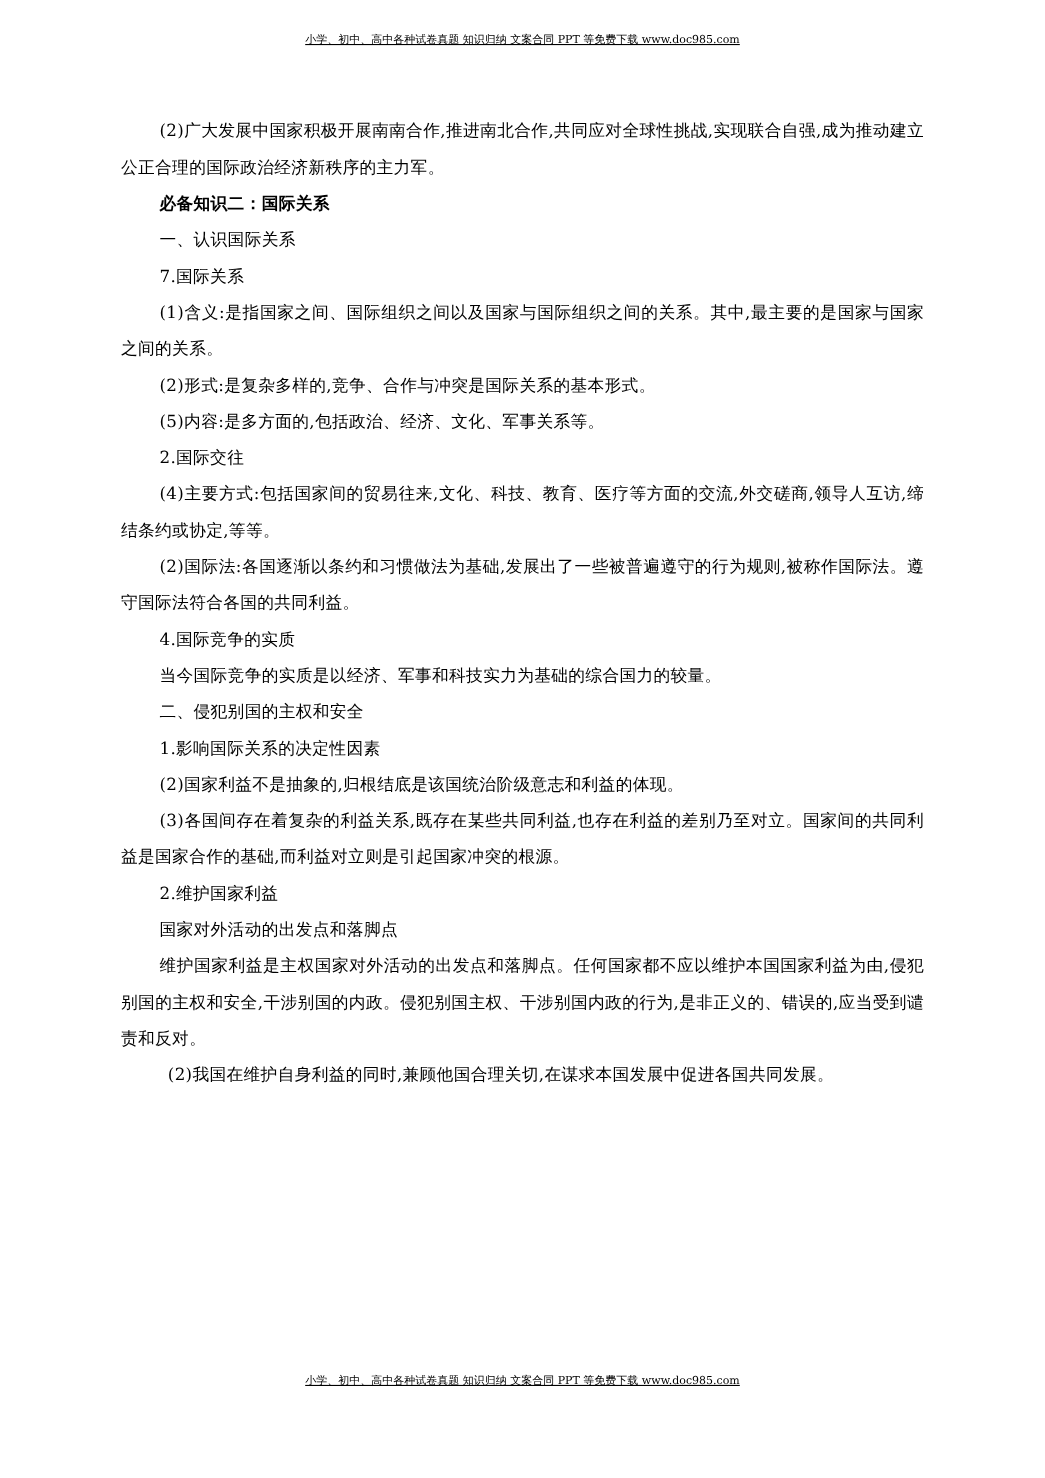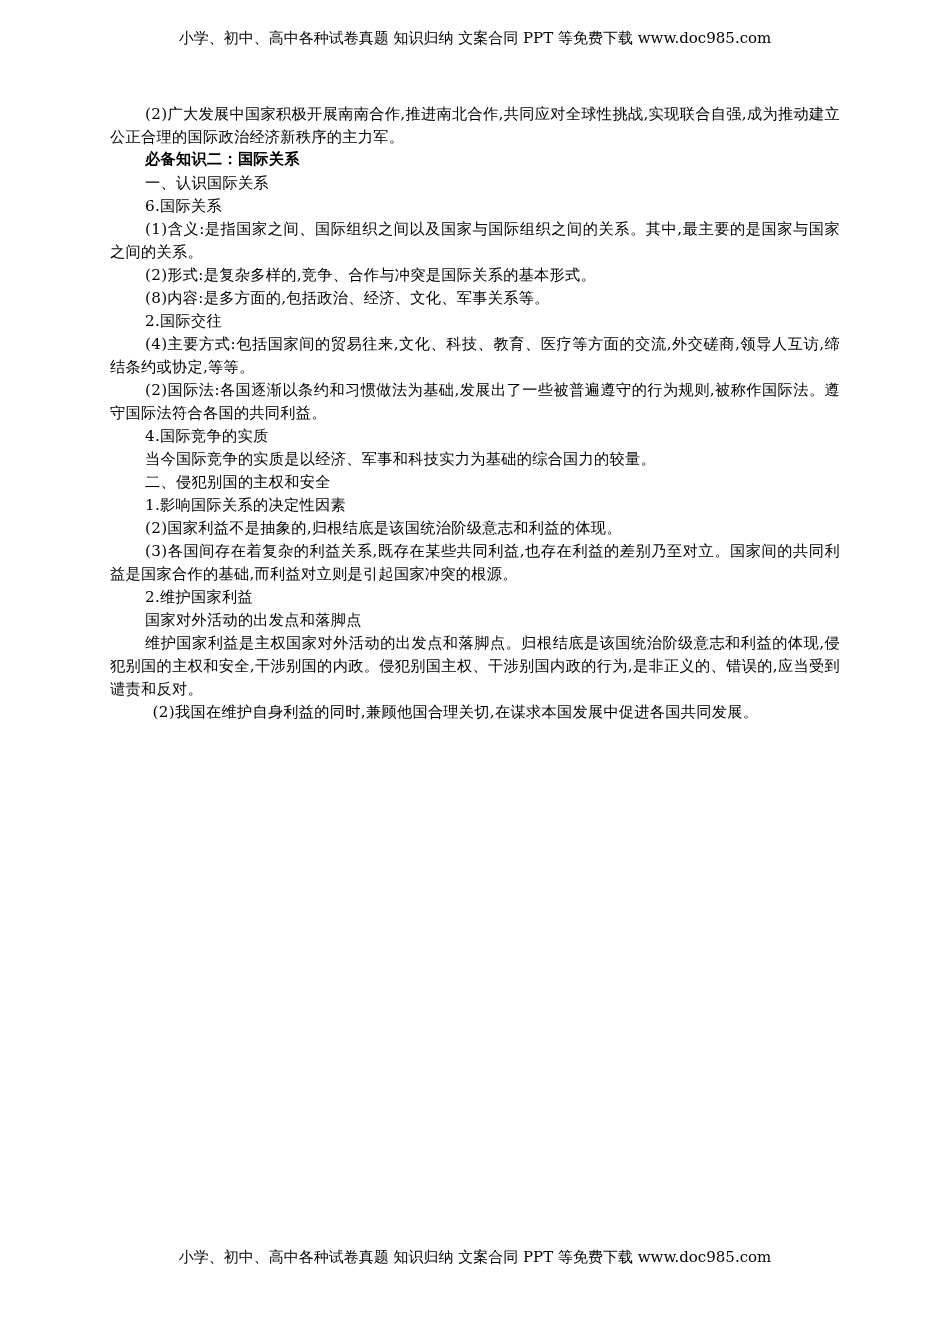--- a/index.html
+++ b/index.html
@@ -1,48 +1,48 @@
 <!DOCTYPE html>
 <html><head>
   <meta charset="utf-8">
   <style>
     html, body { margin: 0; padding: 0; background: #ffffff; }
     body { width: 950px; height: 1344px; position: relative; overflow: hidden;
       font-family: "DejaVu Serif", "Liberation Serif", serif; color: #000; }
     .header, .footer { position: absolute; left: 0; width: 950px; text-align: center;
-      font-size: 15px; letter-spacing: 0px; }
+      font-size: 10px; letter-spacing: 0px; text-decoration: underline; }
     .header { top: 29px; }
     .footer { top: 1248px; }
     .content { position: absolute; left: 110px; top: 103px; width: 730px; }
-    .p { font-size: 15.2px; line-height: 23px; text-align: justify; text-indent: 2.3em;
+    .p { font-size: 15.2px; line-height: 33px; text-align: justify; text-indent: 2.3em;
       margin: 0; letter-spacing: 0.3px; }
-    .p.bold { font-weight: bold; font-family: Liberation Mono, monospace; }
+    .p.bold { font-weight: bold; }
     .p.extra { text-indent: 2.8em; }
   </style>
 </head>
 <body>
 
 <div class="header">小学、初中、高中各种试卷真题 知识归纳 文案合同 PPT 等免费下载   www.doc985.com</div>
 
 <div class="content">
   <p class="p">(2)广大发展中国家积极开展南南合作,推进南北合作,共同应对全球性挑战,实现联合自强,成为推动建立公正合理的国际政治经济新秩序的主力军。</p>
   <p class="p bold">必备知识二：国际关系</p>
   <p class="p">一、认识国际关系</p>
-  <p class="p">6.国际关系</p>
+  <p class="p">7.国际关系</p>
   <p class="p">(1)含义:是指国家之间、国际组织之间以及国家与国际组织之间的关系。其中,最主要的是国家与国家之间的关系。</p>
   <p class="p">(2)形式:是复杂多样的,竞争、合作与冲突是国际关系的基本形式。</p>
-  <p class="p">(8)内容:是多方面的,包括政治、经济、文化、军事关系等。</p>
+  <p class="p">(5)内容:是多方面的,包括政治、经济、文化、军事关系等。</p>
   <p class="p">2.国际交往</p>
   <p class="p">(4)主要方式:包括国家间的贸易往来,文化、科技、教育、医疗等方面的交流,外交磋商,领导人互访,缔结条约或协定,等等。</p>
   <p class="p">(2)国际法:各国逐渐以条约和习惯做法为基础,发展出了一些被普遍遵守的行为规则,被称作国际法。遵守国际法符合各国的共同利益。</p>
   <p class="p">4.国际竞争的实质</p>
   <p class="p">当今国际竞争的实质是以经济、军事和科技实力为基础的综合国力的较量。</p>
   <p class="p">二、侵犯别国的主权和安全</p>
   <p class="p">1.影响国际关系的决定性因素</p>
   <p class="p">(2)国家利益不是抽象的,归根结底是该国统治阶级意志和利益的体现。</p>
   <p class="p">(3)各国间存在着复杂的利益关系,既存在某些共同利益,也存在利益的差别乃至对立。国家间的共同利益是国家合作的基础,而利益对立则是引起国家冲突的根源。</p>
   <p class="p">2.维护国家利益</p>
   <p class="p">国家对外活动的出发点和落脚点</p>
-  <p class="p">维护国家利益是主权国家对外活动的出发点和落脚点。归根结底是该国统治阶级意志和利益的体现,侵犯别国的主权和安全,干涉别国的内政。侵犯别国主权、干涉别国内政的行为,是非正义的、错误的,应当受到谴责和反对。</p>
+  <p class="p">维护国家利益是主权国家对外活动的出发点和落脚点。任何国家都不应以维护本国国家利益为由,侵犯别国的主权和安全,干涉别国的内政。侵犯别国主权、干涉别国内政的行为,是非正义的、错误的,应当受到谴责和反对。</p>
   <p class="p extra">(2)我国在维护自身利益的同时,兼顾他国合理关切,在谋求本国发展中促进各国共同发展。</p>
 </div>
 
 <div class="footer">小学、初中、高中各种试卷真题 知识归纳 文案合同 PPT 等免费下载   www.doc985.com</div>
 
 </body></html>

